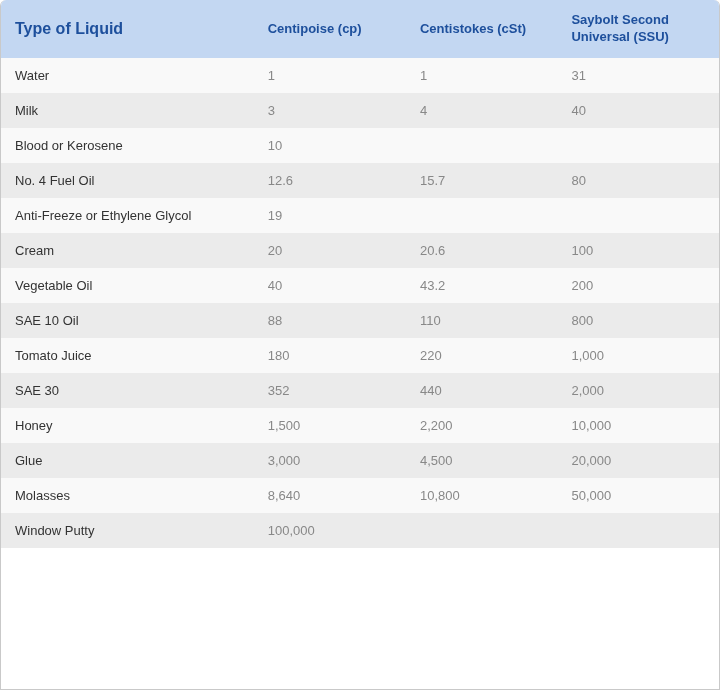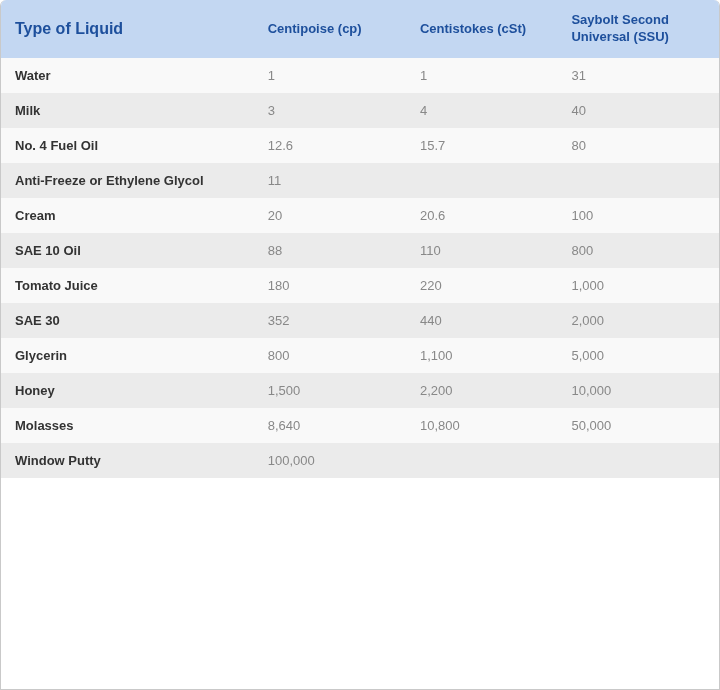--- a/index.html
+++ b/index.html
@@ -53,21 +53,21 @@
   }
   tbody td {
     height: 35px;
     padding: 0 14px;
     vertical-align: middle;
     font-size: 13px;
     white-space: nowrap;
     overflow: hidden;
   }
   tbody td:first-child {
-    font-weight: bold;
+    font-weight: normal;
     color: var(--label-text);
   }
   tbody td:not(:first-child) {
     color: var(--value-text);
   }
   tbody tr:nth-child(odd)  { background: var(--row-odd-bg); }
   tbody tr:nth-child(even) { background: var(--row-even-bg); }
 </style>
 </head>
 <body>
@@ -95,66 +95,78 @@
           <td>1</td>
           <td>31</td>
         </tr>
         <tr>
           <td>Milk</td>
           <td>3</td>
           <td>4</td>
           <td>40</td>
         </tr>
         <tr>
+          <td>Blood or Kerosene</td>
+          <td>10</td>
+          <td></td>
+          <td></td>
+        </tr>
+        <tr>
           <td>No. 4 Fuel Oil</td>
           <td>12.6</td>
           <td>15.7</td>
           <td>80</td>
         </tr>
         <tr>
           <td>Anti-Freeze or Ethylene Glycol</td>
-          <td>11</td>
+          <td>19</td>
           <td></td>
           <td></td>
         </tr>
         <tr>
           <td>Cream</td>
           <td>20</td>
           <td>20.6</td>
           <td>100</td>
+        </tr>
+        <tr>
+          <td>Vegetable Oil</td>
+          <td>40</td>
+          <td>43.2</td>
+          <td>200</td>
         </tr>
         <tr>
           <td>SAE 10 Oil</td>
           <td>88</td>
           <td>110</td>
           <td>800</td>
         </tr>
         <tr>
           <td>Tomato Juice</td>
           <td>180</td>
           <td>220</td>
           <td>1,000</td>
         </tr>
         <tr>
           <td>SAE 30</td>
           <td>352</td>
           <td>440</td>
           <td>2,000</td>
         </tr>
         <tr>
-          <td>Glycerin</td>
-          <td>800</td>
-          <td>1,100</td>
-          <td>5,000</td>
-        </tr>
-        <tr>
           <td>Honey</td>
           <td>1,500</td>
           <td>2,200</td>
           <td>10,000</td>
+        </tr>
+        <tr>
+          <td>Glue</td>
+          <td>3,000</td>
+          <td>4,500</td>
+          <td>20,000</td>
         </tr>
         <tr>
           <td>Molasses</td>
           <td>8,640</td>
           <td>10,800</td>
           <td>50,000</td>
         </tr>
         <tr>
           <td>Window Putty</td>
           <td>100,000</td>

